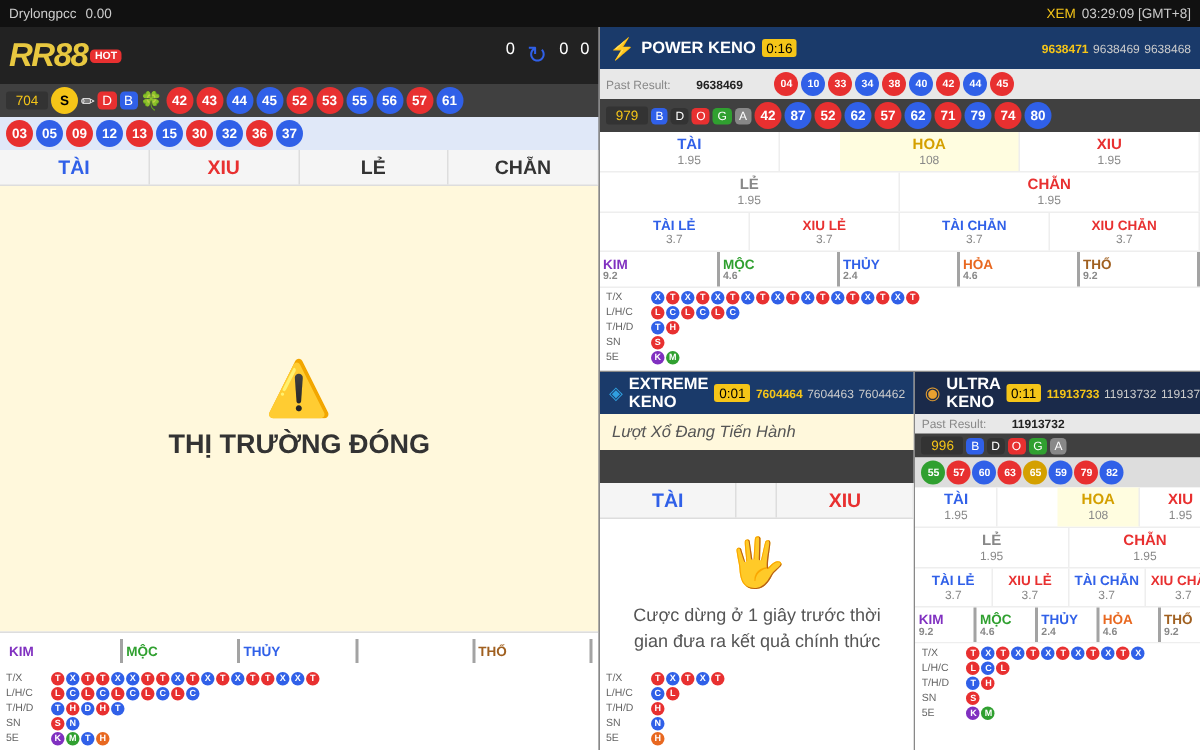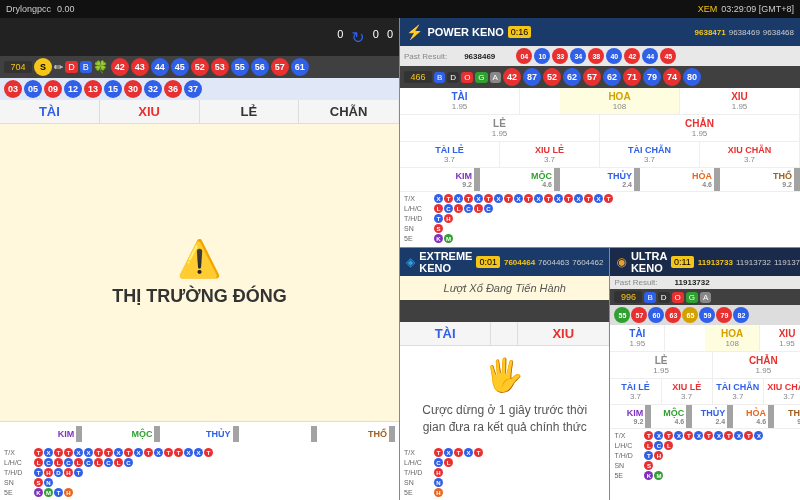--- a/index.html
+++ b/index.html
@@ -161,25 +161,25 @@
     .bt-cell.chan { color: #e83030; }
     .bt-cell.le { color: #888; }
     .bt-cell.hoa { color: #d4a000; background: #fffde0; margin-left: 40px; }
 
     .element-row {
       display: flex;
       border-bottom: 1px solid #eee;
     }
     .el-cell {
       flex: 1;
-      text-align: right;
+      text-align: left;
       padding: 3px 2px;
       font-size: 9px;
       font-weight: bold;
-      border-right: 6px solid #a3a3a3;
+      border-right: 2px solid #a3a3a3;
     }
     .el-kim { color: #8030c0; }
     .el-moc { color: #30a030; }
     .el-tho { color: #a06020; }
 
     .chart-area {
       background: #fff;
       padding: 2px 4px;
     }
     .chart-row { display: flex; align-items: center; gap: 2px; margin-bottom: 1px; }
@@ -190,21 +190,20 @@
     .status-badge { background: #e83030; color: #fff; font-size: 8px; padding: 1px 3px; border-radius: 3px; }
     .status-badge.blue { background: #3060e8; }
     .status-badge.green { background: #30a030; }
 
     .in-progress-notice {
       background: #fff8dc;
       padding: 6px 8px;
       font-size: 11px;
       color: #555;
       font-style: italic;
-      text-align: center;
     }
 
     .stop-notice {
       background: #fff;
       flex: 1;
       display: flex;
       flex-direction: column;
       align-items: center;
       justify-content: center;
       gap: 8px;
@@ -225,20 +224,24 @@
     <span style="color:#f5c518;cursor:pointer;">XEM</span>
     <span>03:29:09 [GMT+8]</span>
   </div>
 </div>
 
 <div id="main">
 
   <div id="left-panel">
 
     <div class="panel-header">
+      <div class="logo-area">
+        <span class="logo-text">RR88</span>
+        <span class="logo-hot">HOT</span>
+      </div>
       <div class="header-nums">
         <span class="header-num">0</span>
         <span style="color:#3060e8;font-size:16px;">↻</span>
         <span class="header-num">0</span>
         <span class="header-num">0</span>
       </div>
     </div>
 
     <div class="num-row dark">
       <span class="row-label">704</span>
@@ -388,21 +391,21 @@
           <span class="nsm ball-blue">34</span>
           <span class="nsm ball-red">38</span>
           <span class="nsm ball-blue">40</span>
           <span class="nsm ball-red">42</span>
           <span class="nsm ball-blue">44</span>
           <span class="nsm ball-red">45</span>
         </div>
       </div>
 
       <div class="num-row dark">
-        <span class="row-label">466</span>
+        <span class="row-label">979</span>
         <span class="status-badge blue">B</span>
         <span class="status-badge" style="background:#333;">D</span>
         <span class="status-badge">O</span>
         <span class="status-badge green">G</span>
         <span class="status-badge" style="background:#888;">A</span>
         <span class="num-ball ball-red">42</span>
         <span class="num-ball ball-blue">87</span>
         <span class="num-ball ball-red">52</span>
         <span class="num-ball ball-blue">62</span>
         <span class="num-ball ball-red">57</span>

